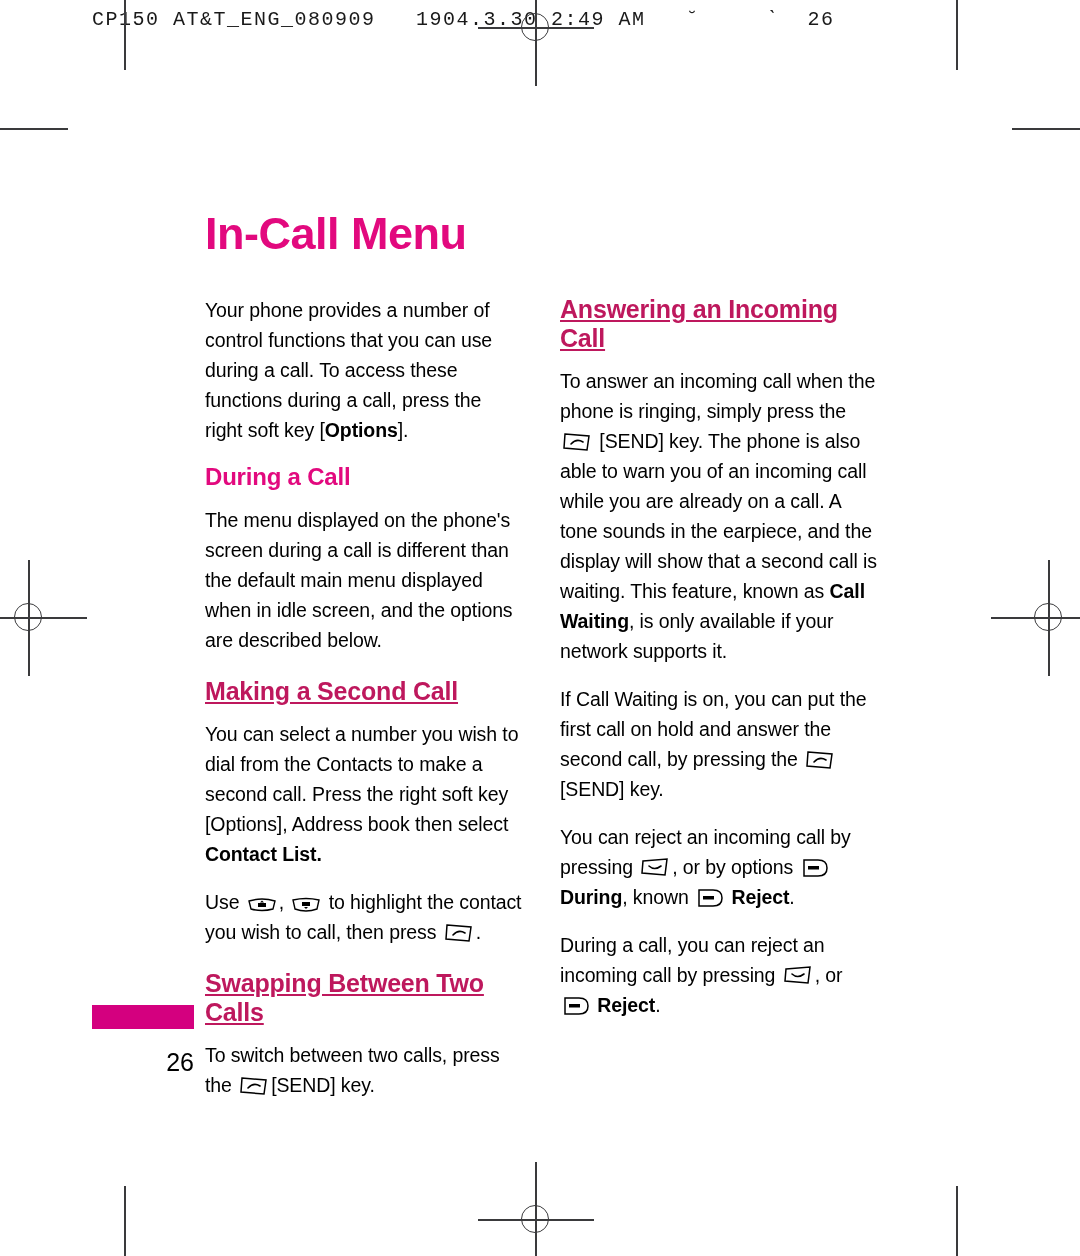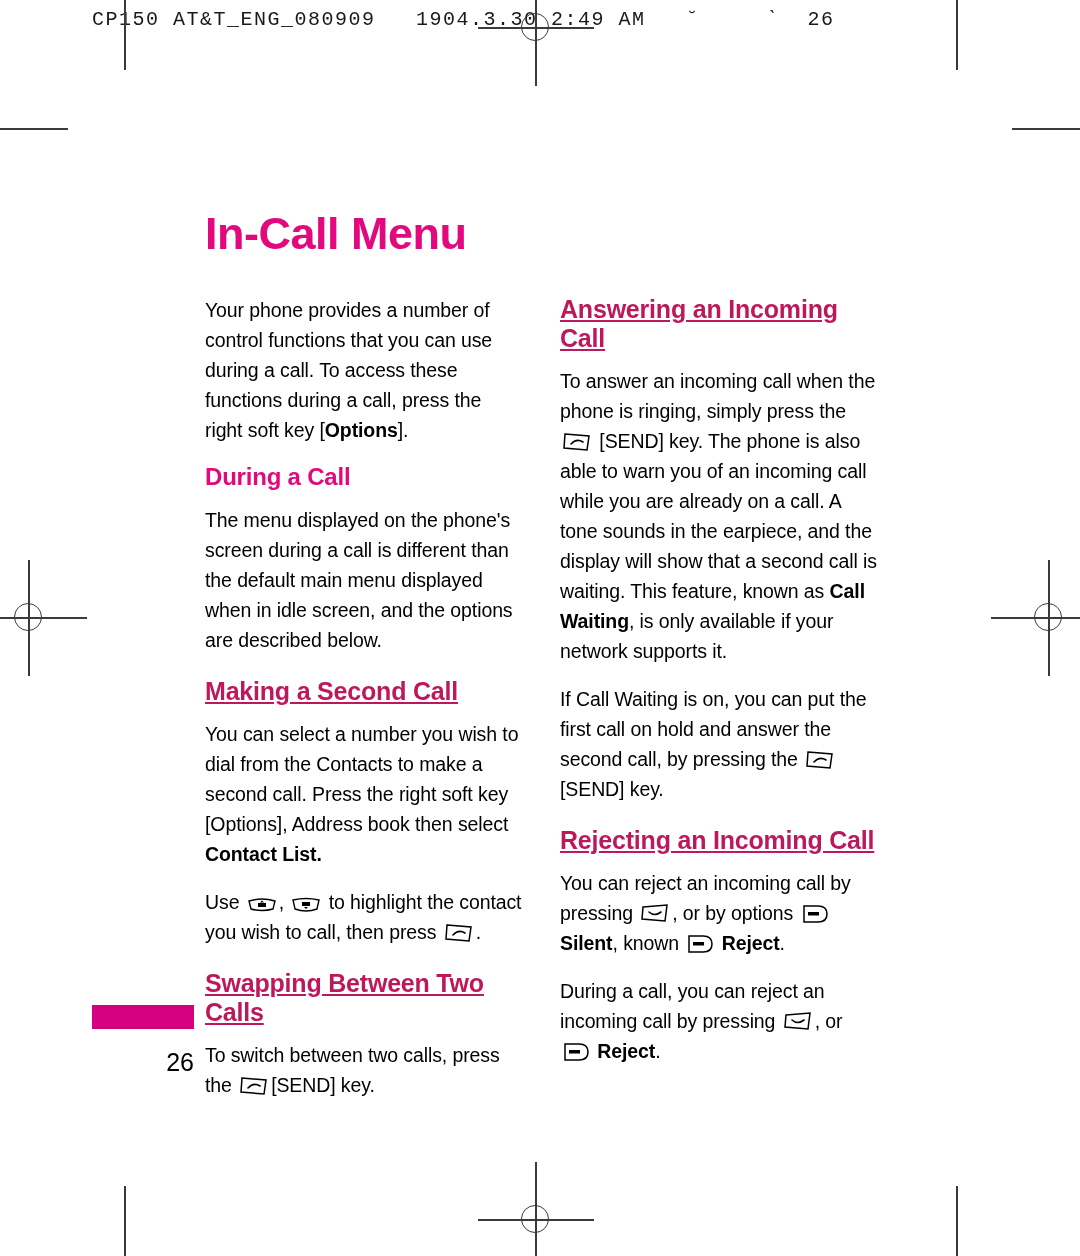--- a/index.html
+++ b/index.html
@@ -253,36 +253,35 @@
       <p class="body-text"><span>If Call Waiting is on, you can put the first call on hold and answer the second call, by pressing the</span>
         <span class="keyicon">
           <svg width="30" height="22" viewBox="0 0 30 22">
             <path d="M3 3 L27 5 L25 19 L2 17 Z" fill="none" stroke="#000" stroke-width="1.5"></path>
             <path d="M9 13 Q14.5 7 21 11" fill="none" stroke="#000" stroke-width="1.6" stroke-linecap="round"></path>
           </svg>
         </span>
         <span>[SEND] key.</span>
       </p>
 
-      <h3 class="sub-head">Rejecting an Incoming Call</h3>
 
       <p class="body-text"><span>You can reject an incoming call by pressing</span>
         <span class="keyicon">
           <svg width="30" height="22" viewBox="0 0 30 22">
             <path d="M3 4 L27 2 L25 18 L2 16 Z" fill="none" stroke="#000" stroke-width="1.5"></path>
             <path d="M9 9 Q14.5 14 21 9" fill="none" stroke="#000" stroke-width="1.6" stroke-linecap="round"></path>
           </svg>
         </span><span>, or by options</span>
         <span class="keyicon">
           <svg width="28" height="22" viewBox="0 0 28 22">
             <path d="M3 3 L17 3 Q26 3 26 11 Q26 19 17 19 L3 19 Z" fill="none" stroke="#000" stroke-width="1.5"></path>
             <rect x="7" y="9" width="11" height="3.5" fill="#000"></rect>
           </svg>
         </span>
-        <b class="inline-bold">Silent</b><span>, known</span>
+        <b class="inline-bold">During</b><span>, known</span>
         <span class="keyicon">
           <svg width="28" height="22" viewBox="0 0 28 22">
             <path d="M3 3 L17 3 Q26 3 26 11 Q26 19 17 19 L3 19 Z" fill="none" stroke="#000" stroke-width="1.5"></path>
             <rect x="7" y="9" width="11" height="3.5" fill="#000"></rect>
           </svg>
         </span>
         <b class="inline-bold">Reject</b><span>.</span>
       </p>
 
       <p class="body-text"><span>During a call, you can reject an incoming call by pressing</span>

